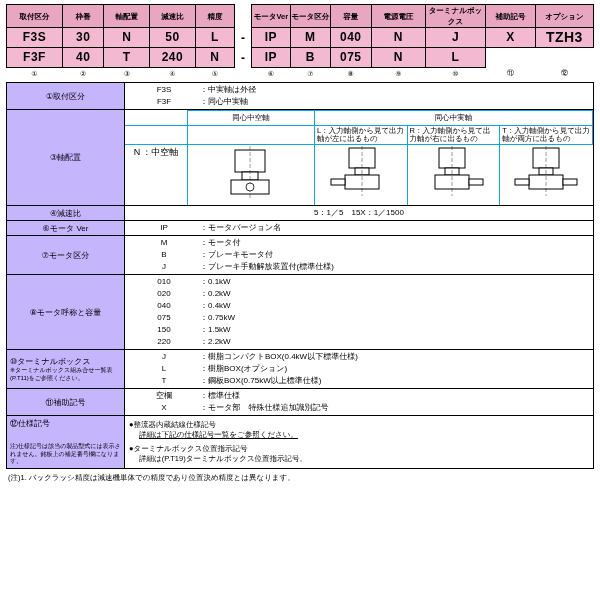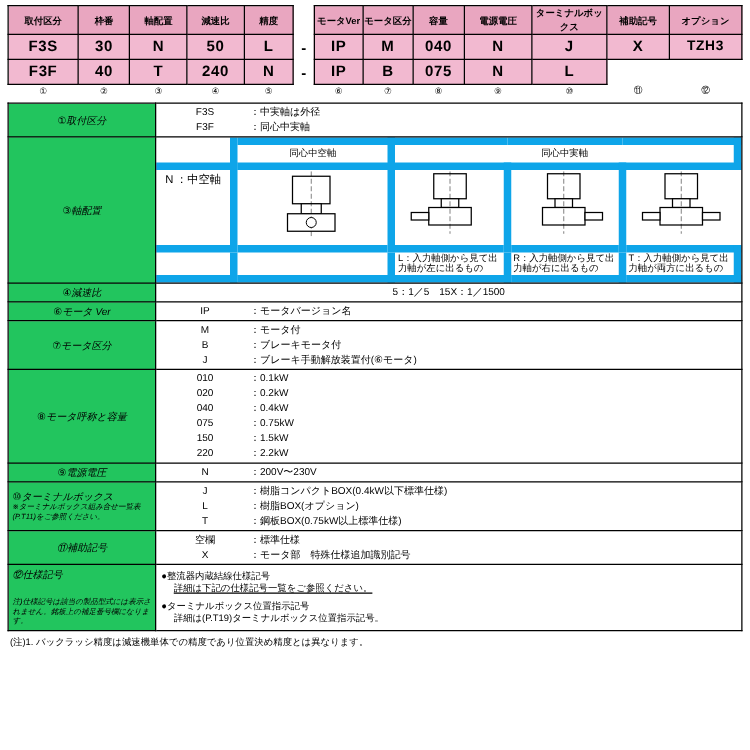--- a/index.html
+++ b/index.html
@@ -24,47 +24,46 @@
     height:13px;line-height:11px;
     color:#000;
   }
   .cell{
     background:#f2b9d0;
     border:1px solid #000;
     height:19px;line-height:17px;
     font-size:12px;font-weight:bold;
     letter-spacing:0.5px;
   }
-  .cell.small{font-size:11px;margin-top:40px;}
+  .cell.small{font-size:14px;margin-top:40px;}
   .dash{border:none;background:transparent;font-size:12px;font-weight:bold;}
   .numrow td{font-size:7px;height:11px;line-height:10px;border:none;background:transparent;}
   .spacer{border:none;background:transparent;}
 
   
   .mainwrap{padding:3px 6px 0 6px;}
   table.main{border-collapse:collapse;width:588px;table-layout:fixed;border:1px solid #000;}
   table.main td{border:1px solid #000;padding:1px 3px;vertical-align:middle;font-size:8px;}
   td.label{
-    background:#22c55e;
+    background:#c4b5fd;
     width:118px;
     text-align:center;
     font-size:8px;
     font-weight:normal;
-    font-style:italic;
   }
   td.val{background:#ffffff;}
   .c{text-align:center;}
   .kv{display:flex;}
   .kv .k{width:72px;text-align:center;display:inline-block;}
   .kv .v{flex:1;text-align:left;}
   .rowline{line-height:12px;height:12px;}
 
   
   table.axis{border-collapse:collapse;width:100%;table-layout:fixed;}
-  table.axis td{border:6px solid #0ea5e9;font-size:7.5px;padding:1px 2px;vertical-align:top;}
+  table.axis td{border:1px solid #0ea5e9;font-size:7.5px;padding:1px 2px;vertical-align:top;}
   table.axis td.hd{text-align:center;background:#fff;height:12px;vertical-align:middle;}
   .axisnote{font-size:6.5px;line-height:8px;}
   .axisbox{height:58px;text-align:center;vertical-align:middle;}
   .nmark{font-size:9px;}
 
   
   svg{display:block;margin:0 auto;}
 
   .footnote{
     padding:4px 8px 0 8px;
@@ -194,20 +193,27 @@
                   <col style="width:92px">
                   <col style="width:92px">
                 </colgroup>
             <tbody>
                   <tr>
               <td class="hd" style="border-left:none;border-top:none;"></td>
               <td class="hd">同心中空軸</td>
               <td class="hd" colspan="3">同心中実軸</td>
             </tr>
             <tr>
+              <td style="border-left:none;"></td>
+              <td></td>
+              <td class="axisnote">L：入力軸側から見て出力軸が左に出るもの</td>
+              <td class="axisnote">R：入力軸側から見て出力軸が右に出るもの</td>
+              <td class="axisnote">T：入力軸側から見て出力軸が両方に出るもの</td>
+            </tr>
+            <tr>
               <td class="axisbox" style="border-left:none;border-bottom:none;">
                 <span class="nmark">N</span>
                 <span class="nmark">：中空軸</span>
               </td>
               <td class="axisbox" style="border-bottom:none;">
                 <svg width="84" height="52" viewBox="0 0 84 52">
                   <rect x="26" y="4" width="30" height="22" fill="#fff" stroke="#000" stroke-width="1"></rect>
                   <rect x="33" y="26" width="16" height="8" fill="#fff" stroke="#000" stroke-width="1"></rect>
                   <rect x="22" y="34" width="38" height="14" fill="#fff" stroke="#000" stroke-width="1"></rect>
                   <line x1="41" y1="0" x2="41" y2="52" stroke="#000" stroke-width="0.4" stroke-dasharray="4,2"></line>
@@ -236,27 +242,20 @@
                 <svg width="84" height="52" viewBox="0 0 84 52">
                   <rect x="29" y="2" width="26" height="20" fill="#fff" stroke="#000" stroke-width="1"></rect>
                   <rect x="35" y="22" width="14" height="7" fill="#fff" stroke="#000" stroke-width="1"></rect>
                   <rect x="25" y="29" width="34" height="14" fill="#fff" stroke="#000" stroke-width="1"></rect>
                   <rect x="11" y="33" width="14" height="6" fill="#fff" stroke="#000" stroke-width="1"></rect>
                   <rect x="59" y="33" width="14" height="6" fill="#fff" stroke="#000" stroke-width="1"></rect>
                   <line x1="42" y1="0" x2="42" y2="50" stroke="#000" stroke-width="0.4" stroke-dasharray="4,2"></line>
                 </svg>
               </td>
             </tr>
-            <tr>
-              <td style="border-left:none;"></td>
-              <td></td>
-              <td class="axisnote">L：入力軸側から見て出力軸が左に出るもの</td>
-              <td class="axisnote">R：入力軸側から見て出力軸が右に出るもの</td>
-              <td class="axisnote">T：入力軸側から見て出力軸が両方に出るもの</td>
-            </tr>
           </tbody>
               </table>
         </td>
       </tr>
 
       <tr>
         <td class="label">④減速比</td>
         <td class="val c">
           <div class="rowline">5：1／5　15X：1／1500</div>
         </td>
@@ -279,21 +278,21 @@
           <div class="kv rowline">
                 <span class="k">M</span>
                 <span class="v">：モータ付</span>
               </div>
           <div class="kv rowline">
                 <span class="k">B</span>
                 <span class="v">：ブレーキモータ付</span>
               </div>
           <div class="kv rowline">
                 <span class="k">J</span>
-                <span class="v">：ブレーキ手動解放装置付(⑥モータ)</span>
+                <span class="v">：ブレーキ手動解放装置付(標準仕様)</span>
               </div>
         </td>
       </tr>
 
       <tr>
         <td class="label">⑧モータ呼称と容量</td>
         <td class="val">
           <div class="kv rowline">
                 <span class="k">010</span>
                 <span class="v">：0.1kW</span>
@@ -314,29 +313,20 @@
                 <span class="k">150</span>
                 <span class="v">：1.5kW</span>
               </div>
           <div class="kv rowline">
                 <span class="k">220</span>
                 <span class="v">：2.2kW</span>
               </div>
         </td>
       </tr>
 
-      <tr>
-        <td class="label">⑨電源電圧</td>
-        <td class="val">
-          <div class="kv rowline">
-                <span class="k">N</span>
-                <span class="v">：200V〜230V</span>
-              </div>
-        </td>
-      </tr>
 
       <tr>
         <td class="label" style="text-align:left;padding:2px 3px;">
           <div>⑩ターミナルボックス</div>
           <div class="leftnote">※ターミナルボックス組み合せ一覧表(P.T11)をご参照ください。</div>
         </td>
         <td class="val">
           <div class="kv rowline">
                 <span class="k">J</span>
                 <span class="v">：樹脂コンパクトBOX(0.4kW以下標準仕様)</span>

